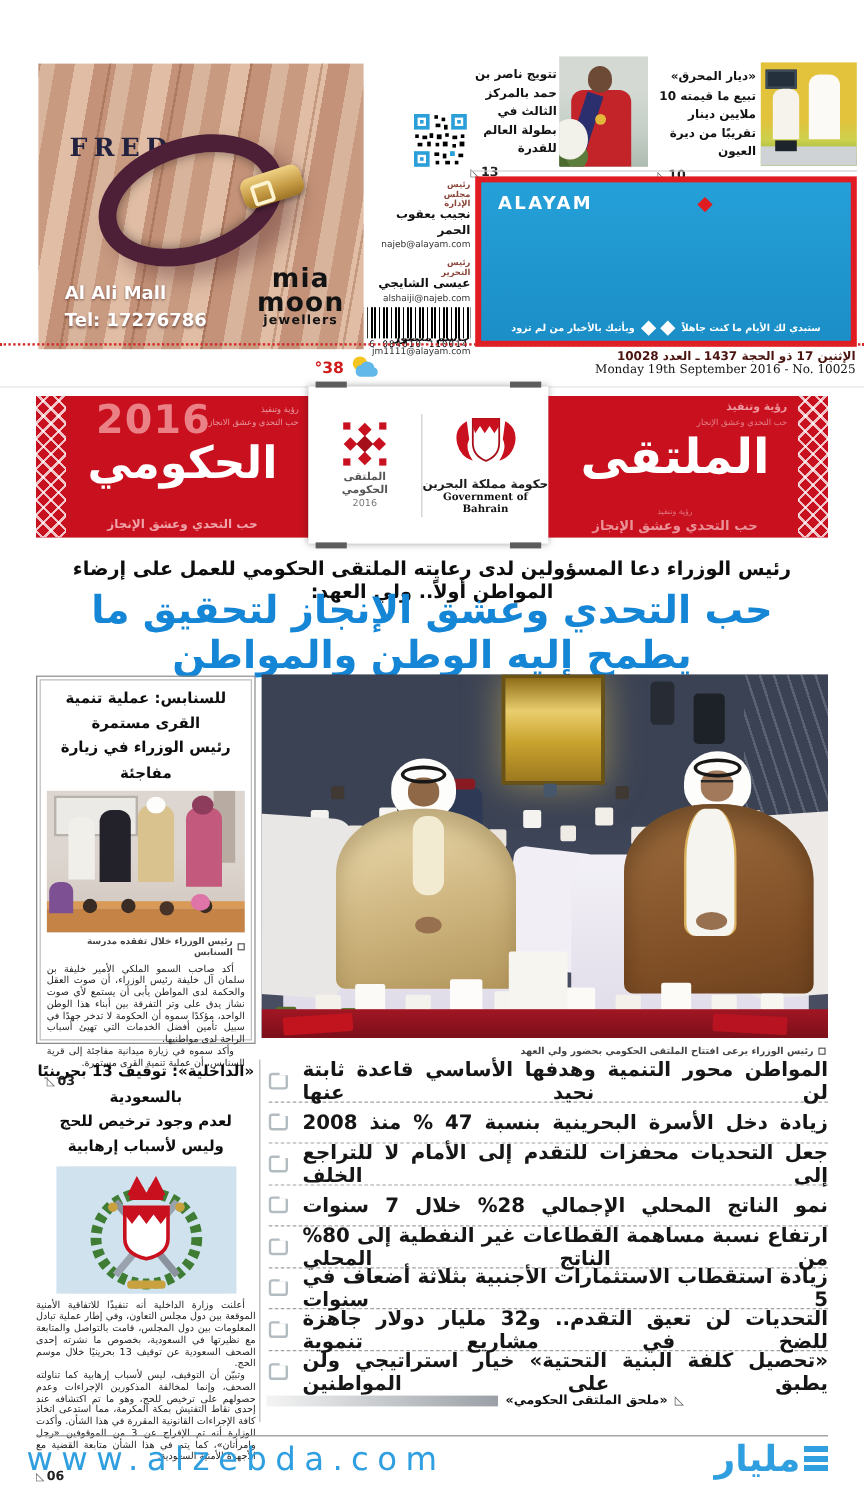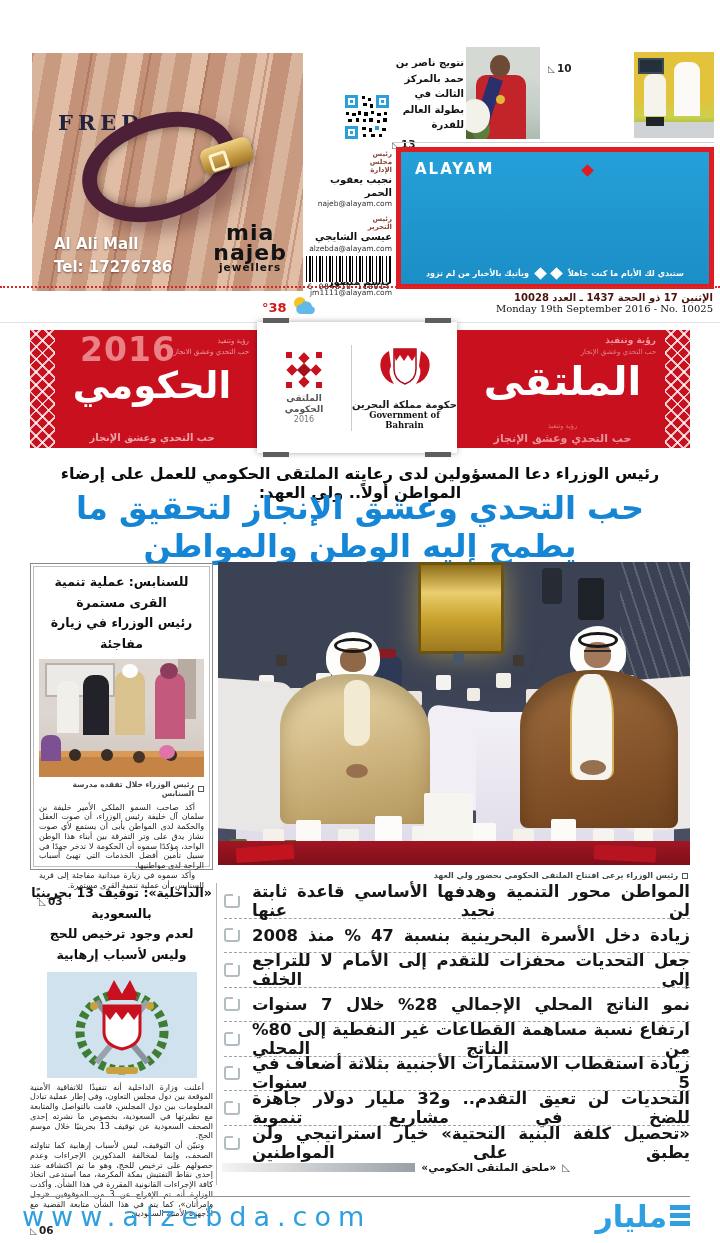--- a/index.html
+++ b/index.html
@@ -190,21 +190,21 @@
     <div class="abs fred-logo">FRED</div>
     <div class="abs bracelet">
       <div class="abs clasp"></div>
     </div>
     <div class="abs fred-place">
       <div>Al Ali Mall</div>
       <div>Tel: 17276786</div>
     </div>
     <div class="abs miamoon">
       <div class="m1">mia</div>
-      <div class="m1">najeb</div>
+      <div class="m1">moon</div>
       <div class="m3">jewellers</div>
     </div>
   </div>
 
   <div class="abs qr">
     <svg width="46" height="46" viewBox="0 0 46 46">
       <rect width="46" height="46" fill="#fff"></rect>
       <rect x="1" y="1" width="13" height="13" fill="#2a9fd8"></rect>
         <rect x="4" y="4" width="7" height="7" fill="#fff"></rect>
         <rect x="6" y="6" width="3" height="3" fill="#2a9fd8"></rect>
@@ -243,21 +243,21 @@
 
   <div class="abs staff">
     <div class="staff-entry">
       <div class="staff-role">رئيس مجلس الإدارة</div>
       <div class="staff-name">نجيب يعقوب الحمر</div>
       <div class="staff-email">najeb@alayam.com</div>
     </div>
     <div class="staff-entry">
       <div class="staff-role">رئيس التحرير</div>
       <div class="staff-name">عيسى الشايجي</div>
-      <div class="staff-email">alzebda@alayam.com</div>
+      <div class="staff-email">alshaiji@najeb.com</div>
     </div>
     <div class="staff-entry">
       <div class="staff-role">مدير التحرير</div>
       <div class="staff-name">جاسم منصور</div>
       <div class="staff-email">jm1111@alayam.com</div>
     </div>
   </div>
 
   <div class="abs barcode-wrap">
     <div class="barcode"></div>
@@ -270,20 +270,21 @@
   </div>
   <div class="abs teaser-photo ph-nasser">
     <div class="abs shirt"></div>
     <div class="abs sash"></div>
     <div class="abs head"></div>
     <div class="abs medal"></div>
     <div class="abs bouquet"></div>
   </div>
 
   <div class="abs" style="left:548px; top:57px; width:82px;">
+    <div class="teaser-text ar">«ديار المحرق» تبيع ما قيمته 10 ملايين دينار تقريبًا من ديرة العيون</div>
     <div class="pg-mark"><span class="flag">◺</span><span>10</span></div>
   </div>
   <div class="abs teaser-photo ph-diyar">
     <div class="abs screen"></div>
     <div class="abs fig1"></div>
     <div class="abs fig2"></div>
     <div class="abs desk"></div>
     <div class="abs laptop"></div>
   </div>
   <div class="abs tline"></div>

